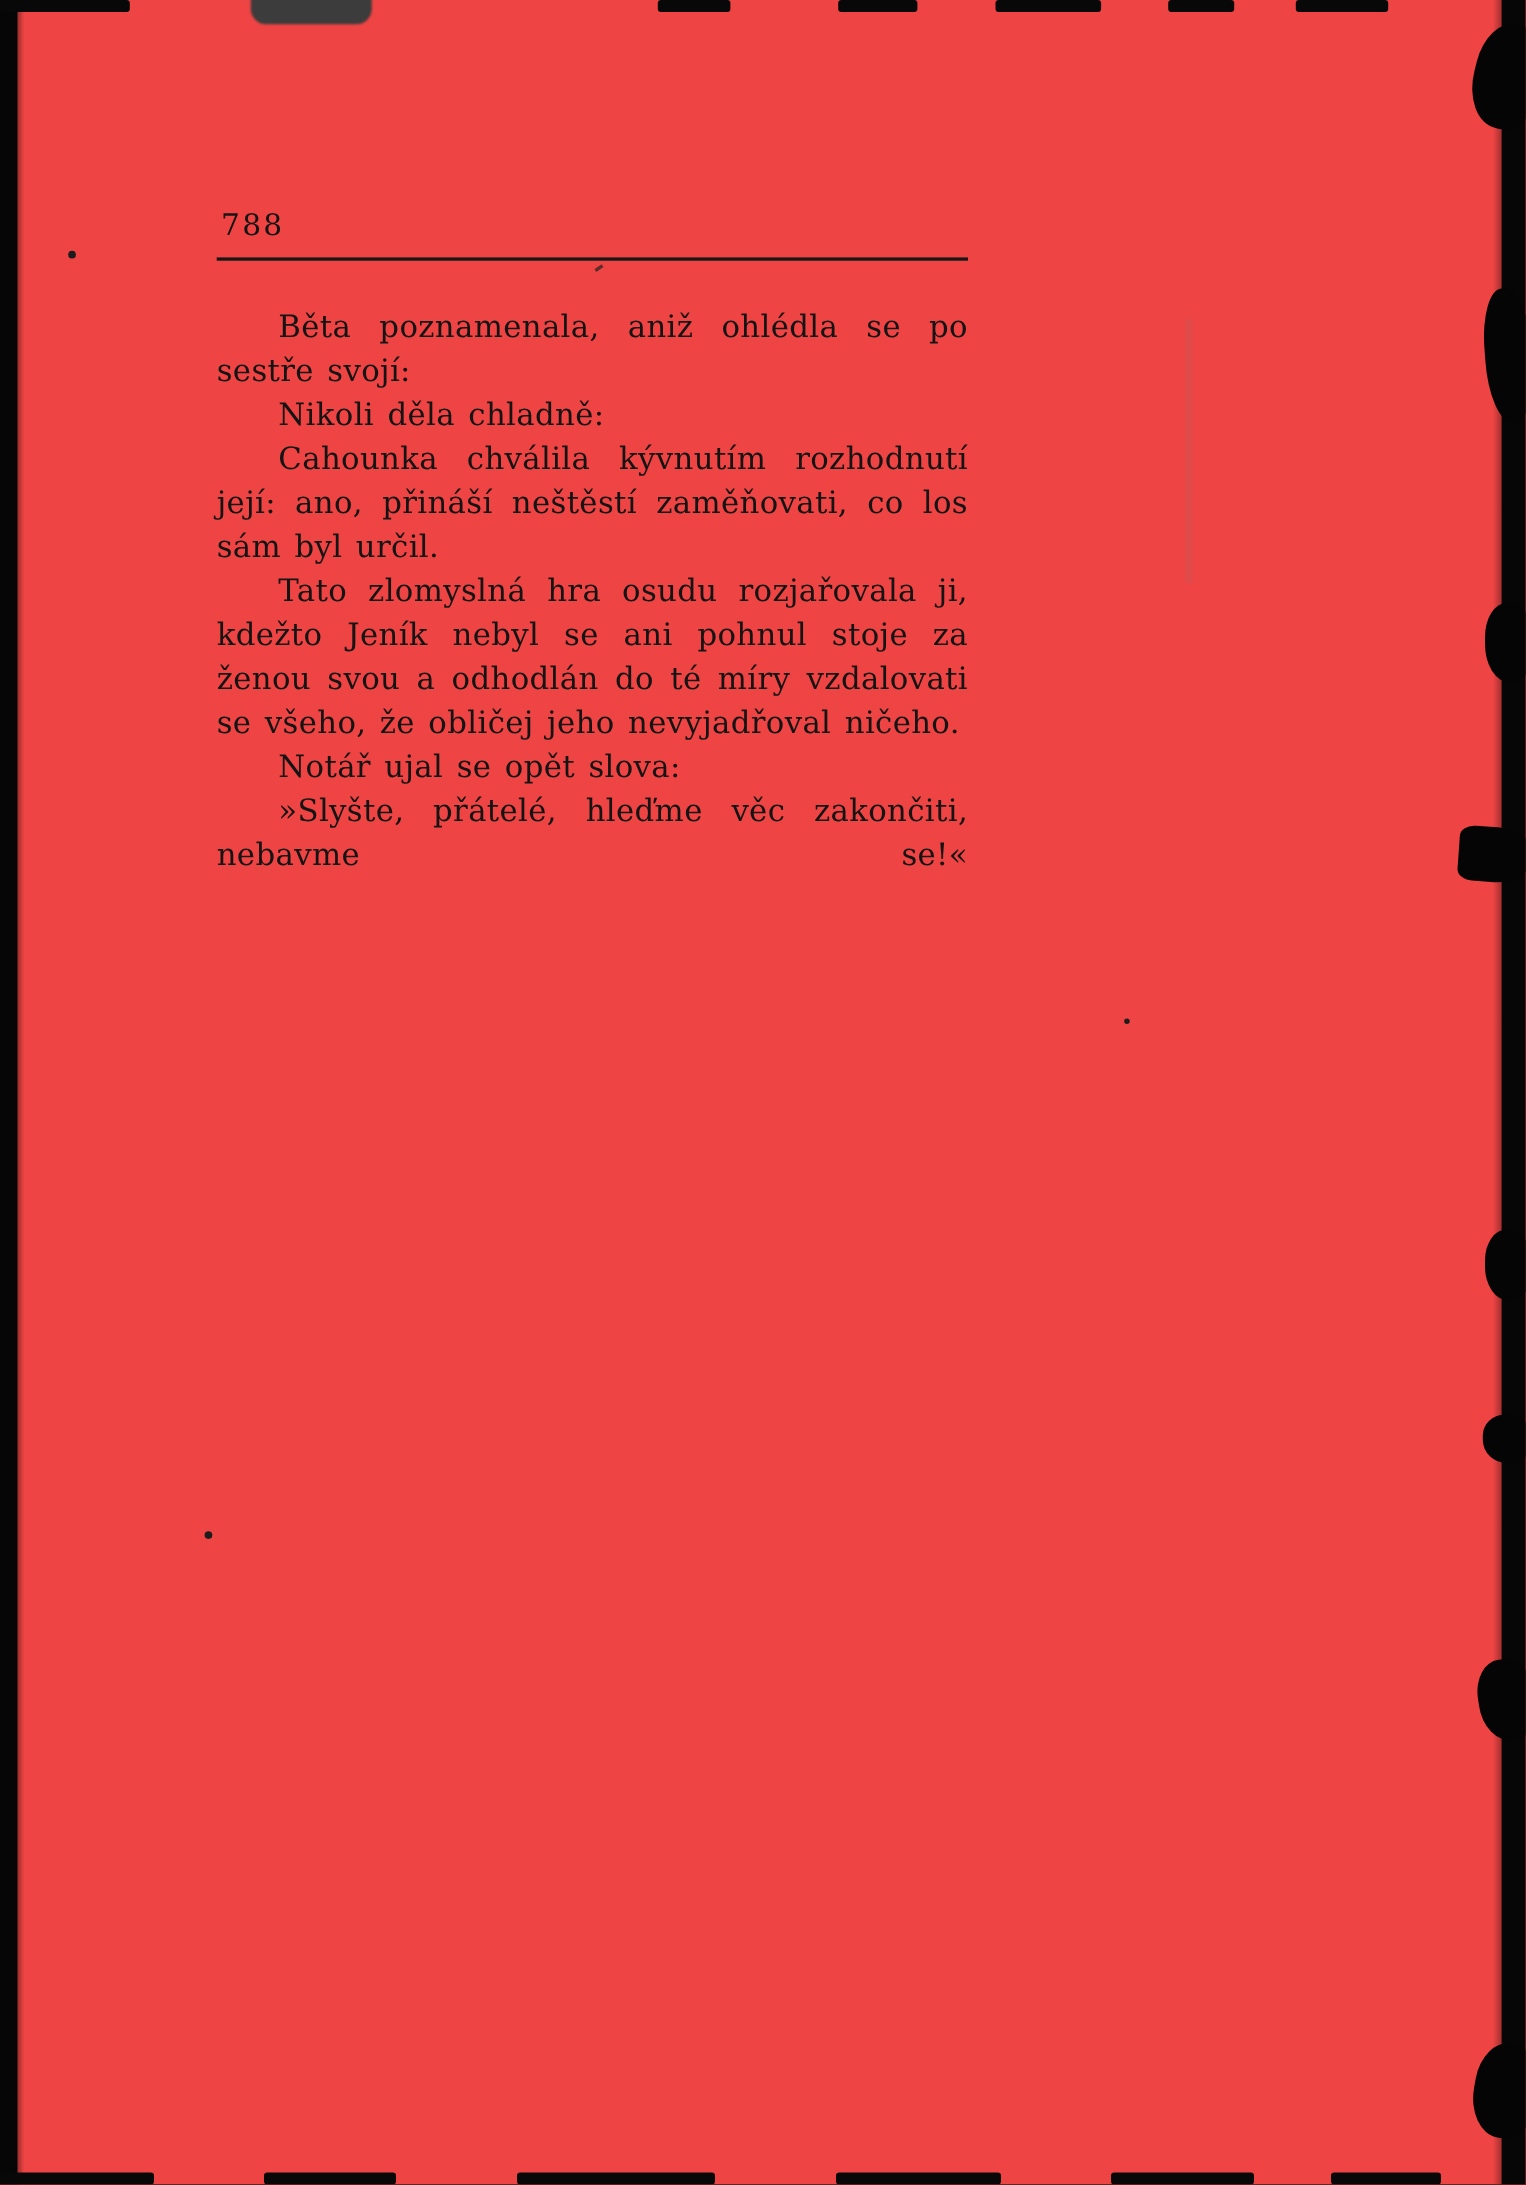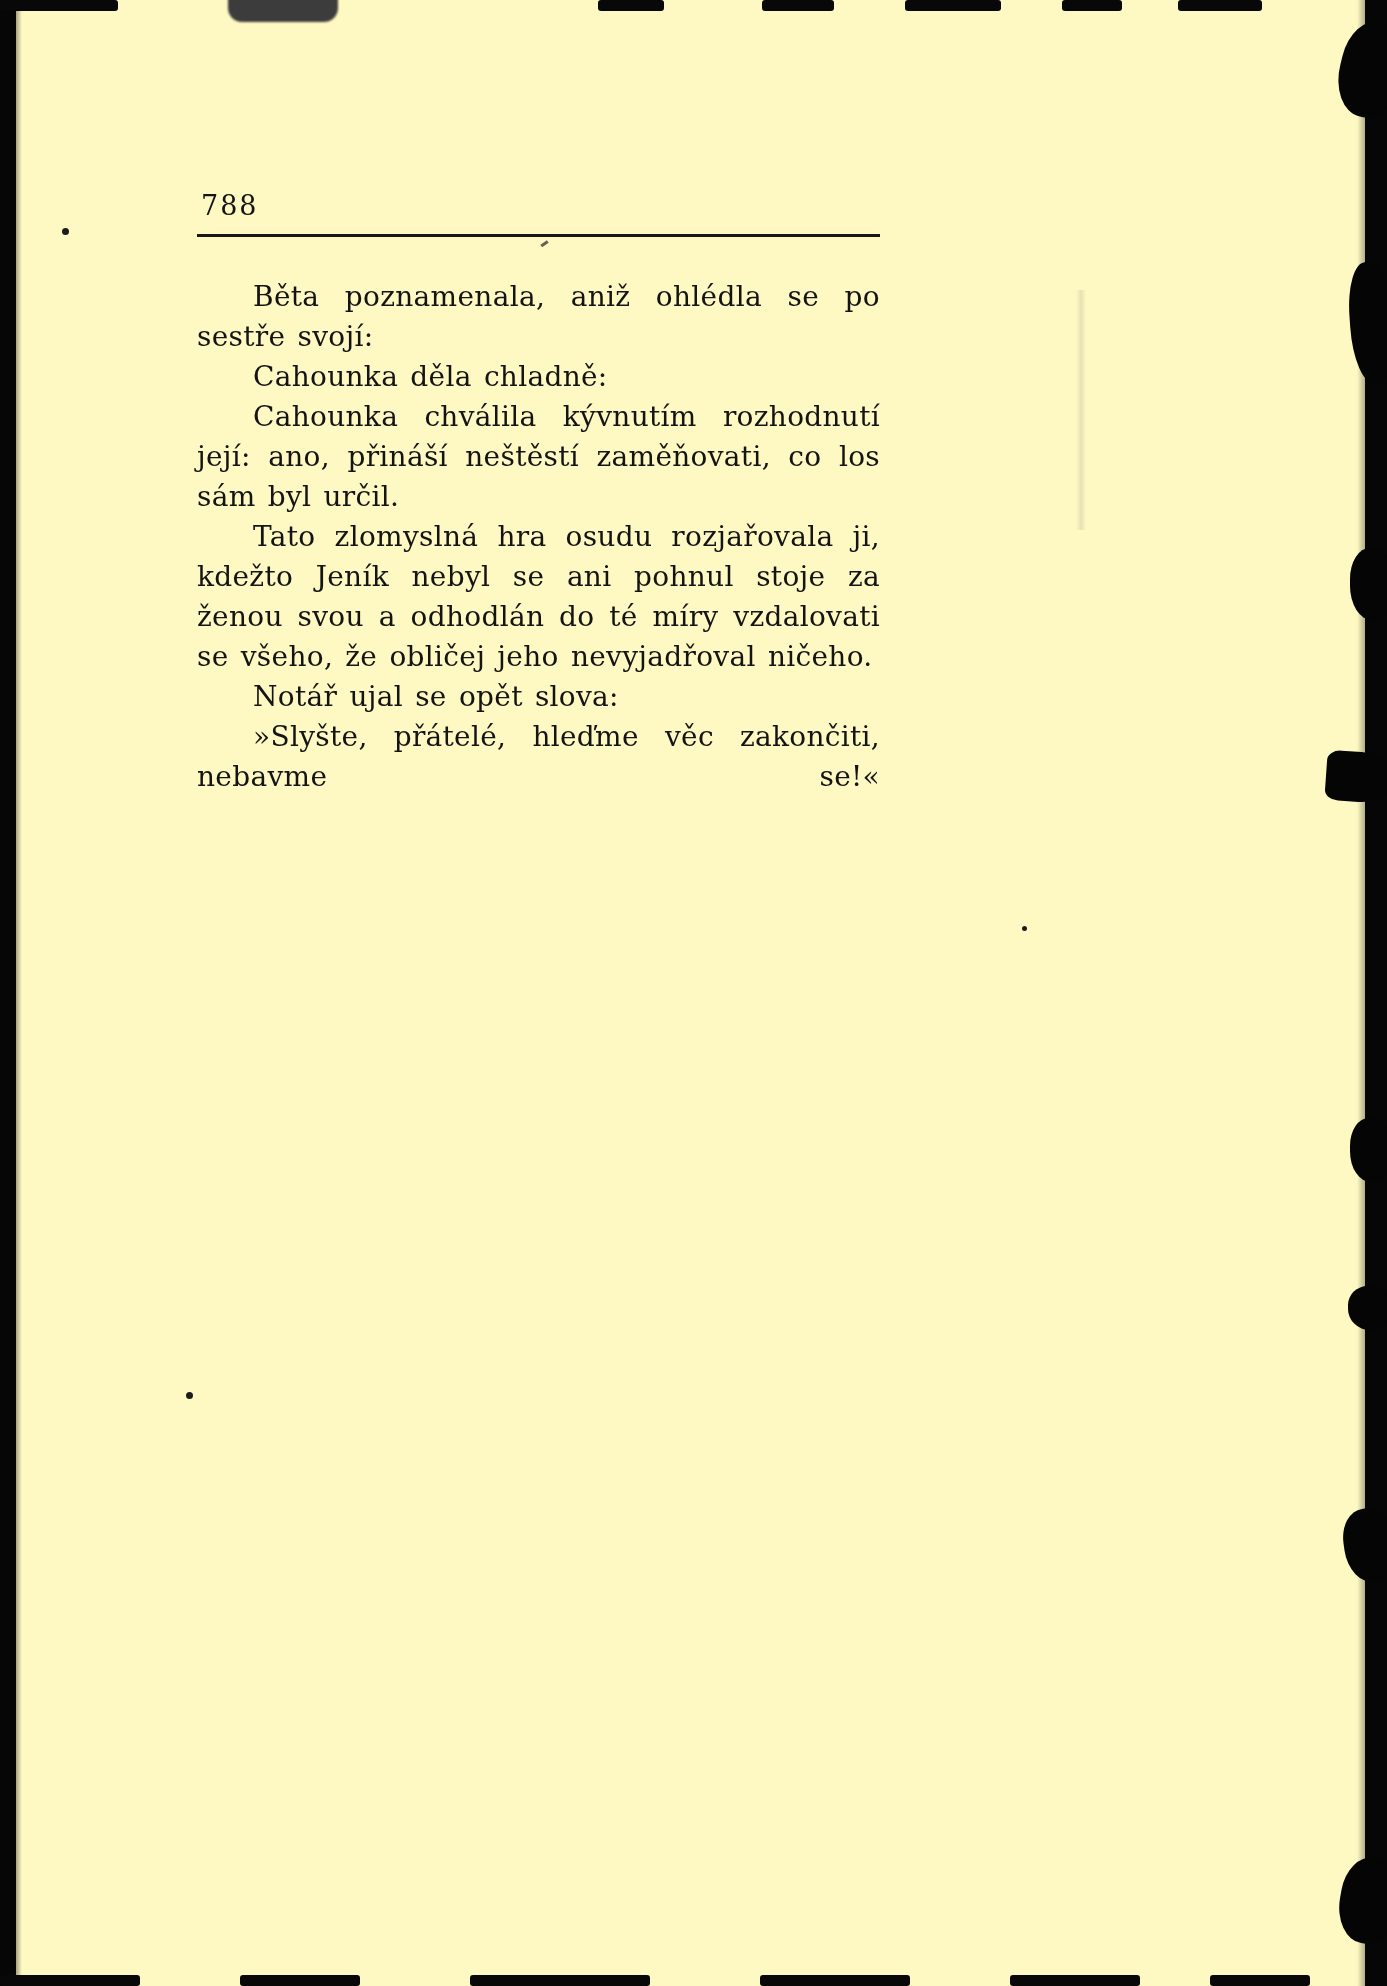--- a/index.html
+++ b/index.html
@@ -4,21 +4,21 @@
 <style>
   html, body {
     margin: 0;
     padding: 0;
     background: #111;
   }
   .scan {
     position: relative;
     width: 1387px;
     height: 1986px;
-    background: #fef9c3;
+    background: #ef4444;
     overflow: hidden;
     font-family: "DejaVu Serif", "Liberation Serif", serif;
     color: #141414;
   }
 
   
   .edge-left {
     position: absolute; left: 0; top: 0; bottom: 0; width: 16px;
     background: #060606;
   }
@@ -137,21 +137,21 @@
 
   <div class="content">
     <div class="header-row">
       <span class="pagenum">788</span>
     </div>
     <div class="rule"></div>
     <div class="rule-tick"></div>
 
     <div class="body-text">
       <p>Běta poznamenala, aniž ohlédla se po sestře svojí:</p>
-      <p>Cahounka děla chladně:</p>
+      <p>Nikoli děla chladně:</p>
       <p>Cahounka chválila kývnutím rozhodnutí její: ano, přináší neštěstí zaměňovati, co los sám byl určil.</p>
       <p>Tato zlomyslná hra osudu rozjařovala ji, kdežto Jeník nebyl se ani pohnul stoje za ženou svou a odhodlán do té míry vzdalovati se všeho, že obličej jeho nevyjadřoval ničeho.</p>
       <p>Notář ujal se opět slova:</p>
       <p>»Slyšte, přátelé, hleďme věc zakončiti, nebavme se!«</p>
     </div>
   </div>
 
 </div>
 
 </body></html>

